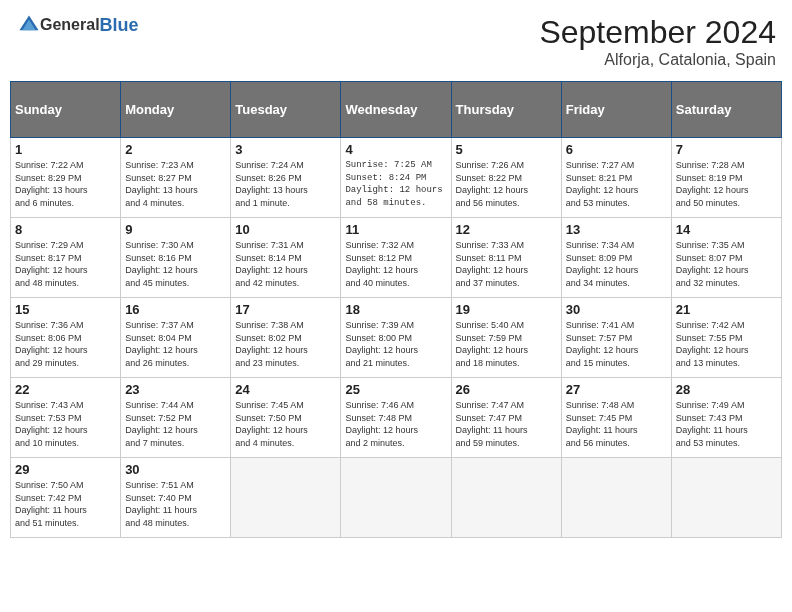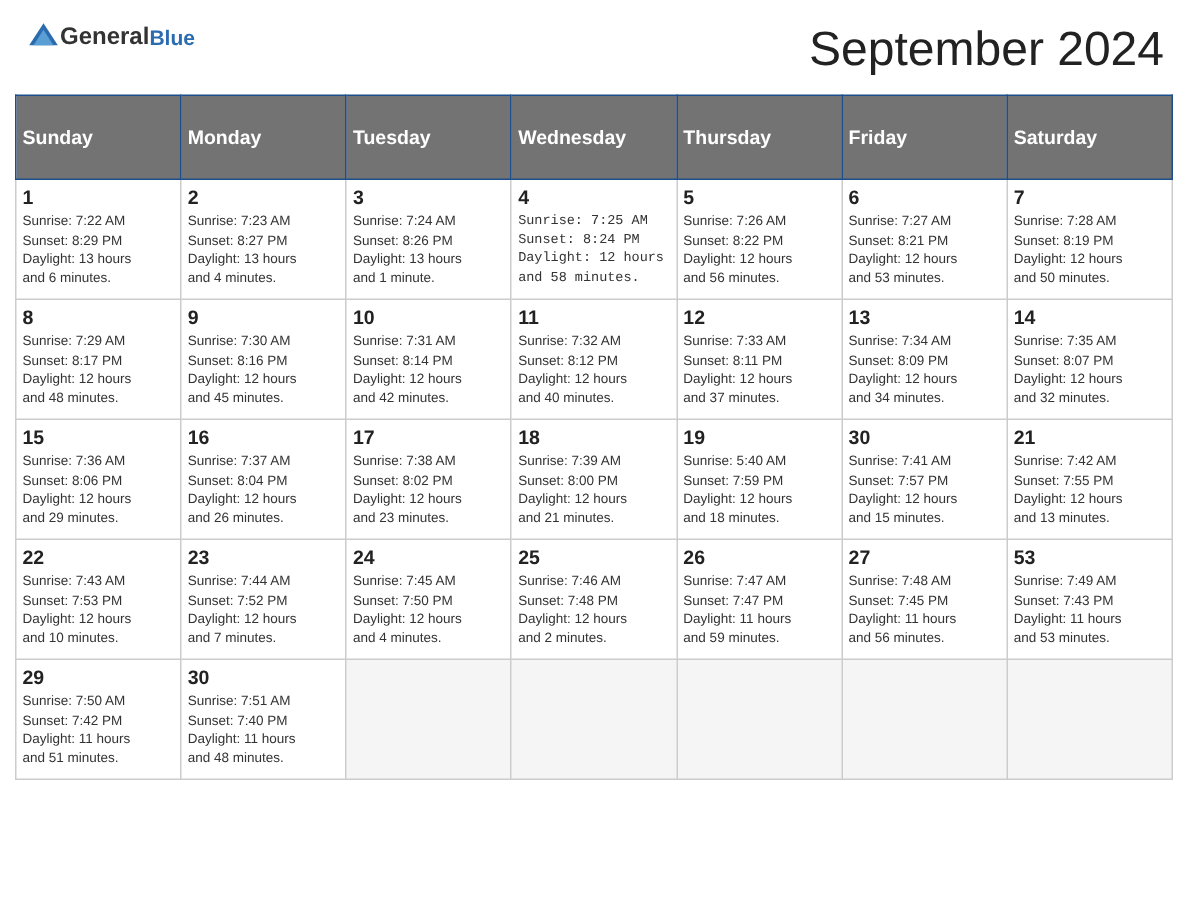--- a/index.html
+++ b/index.html
@@ -20,21 +20,21 @@
     .logo {
       display: flex;
       align-items: center;
     }
     .logo-text-general {
       font-size: 16px;
       font-weight: bold;
       color: #333;
     }
     .logo-text-blue {
-      font-size: 14px;
+      font-size: 18px;
       font-weight: bold;
       color: #2b6cb0;
     }
     .logo-icon {
       width: 22px;
       height: 22px;
       margin-left: 2px;
     }
     .title-block {
       text-align: right;
@@ -94,20 +94,21 @@
   <div class="logo">
     <svg class="logo-icon" viewBox="0 0 30 30">
       <polygon points="15,2 28,22 2,22" fill="#2b6cb0"></polygon>
       <polygon points="15,8 24,22 6,22" fill="#5a9fd4"></polygon>
     </svg>
     <span class="logo-text-general">General</span>
     <span class="logo-text-blue">Blue</span>
   </div>
   <div class="title-block">
     <div class="month-title">September 2024</div>
+    <div class="location-title">Alforja, Catalonia, Spain</div>
   </div>
 </div>
 
 <table class="calendar-table">
   <thead>
     <tr>
     <th>Sunday</th>
         <th>Monday</th>
         <th>Tuesday</th>
         <th>Wednesday</th>
@@ -307,21 +308,21 @@
 and 59 minutes.</div>
         </td>
         <td>
           <span class="day-number">27</span>
           <div class="day-info" style="white-space: pre-line;">Sunrise: 7:48 AM
 Sunset: 7:45 PM
 Daylight: 11 hours
 and 56 minutes.</div>
         </td>
         <td>
-          <span class="day-number">53</span>
+          <span class="day-number">28</span>
           <div class="day-info" style="white-space: pre-line;">Sunrise: 7:49 AM
 Sunset: 7:43 PM
 Daylight: 11 hours
 and 53 minutes.</div>
         </td>
       </tr>
       <tr>
         <td>
           <span class="day-number">29</span>
           <div class="day-info" style="white-space: pre-line;">Sunrise: 7:50 AM

